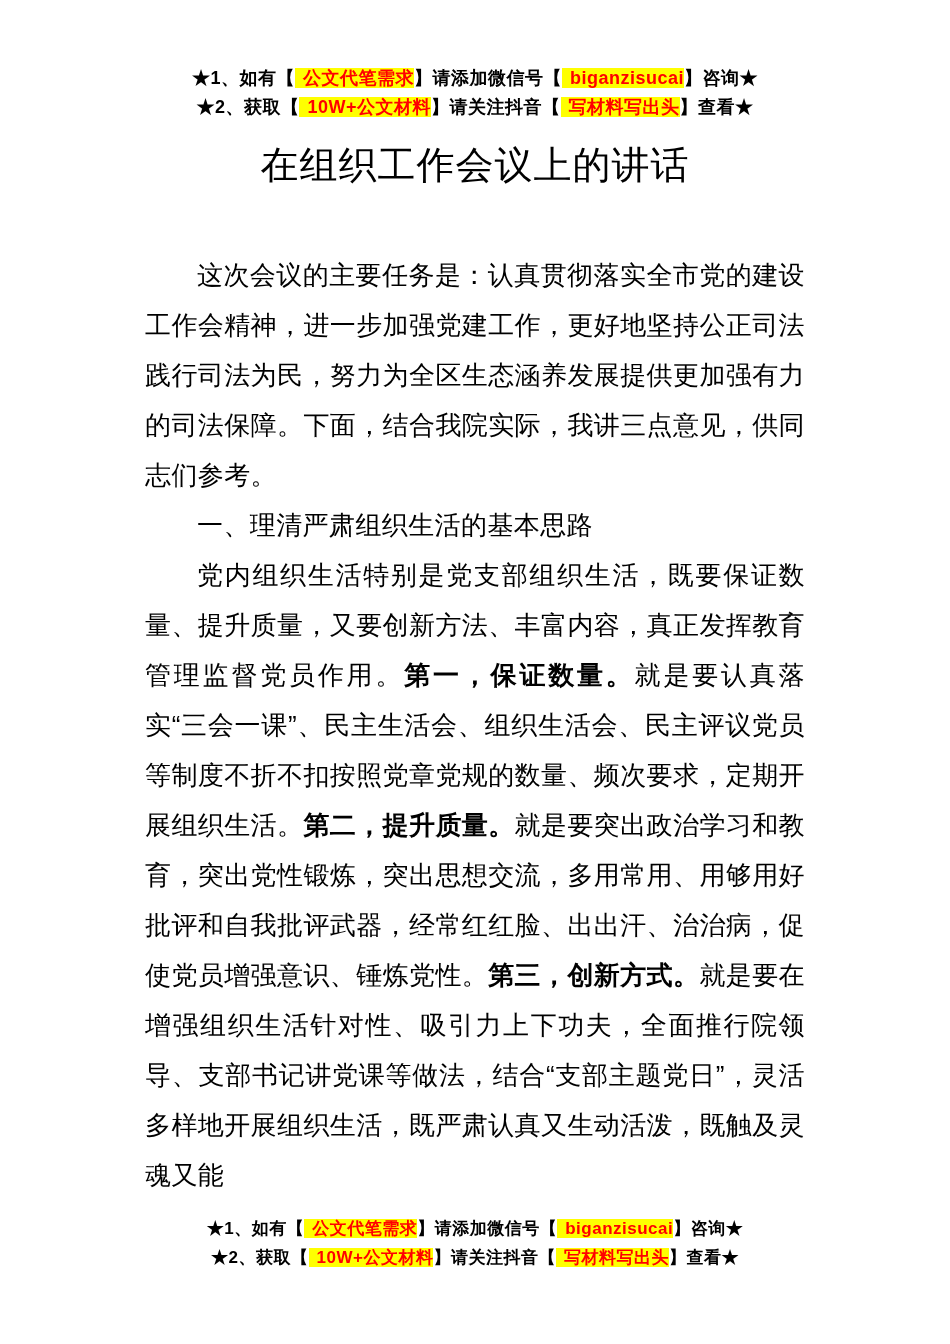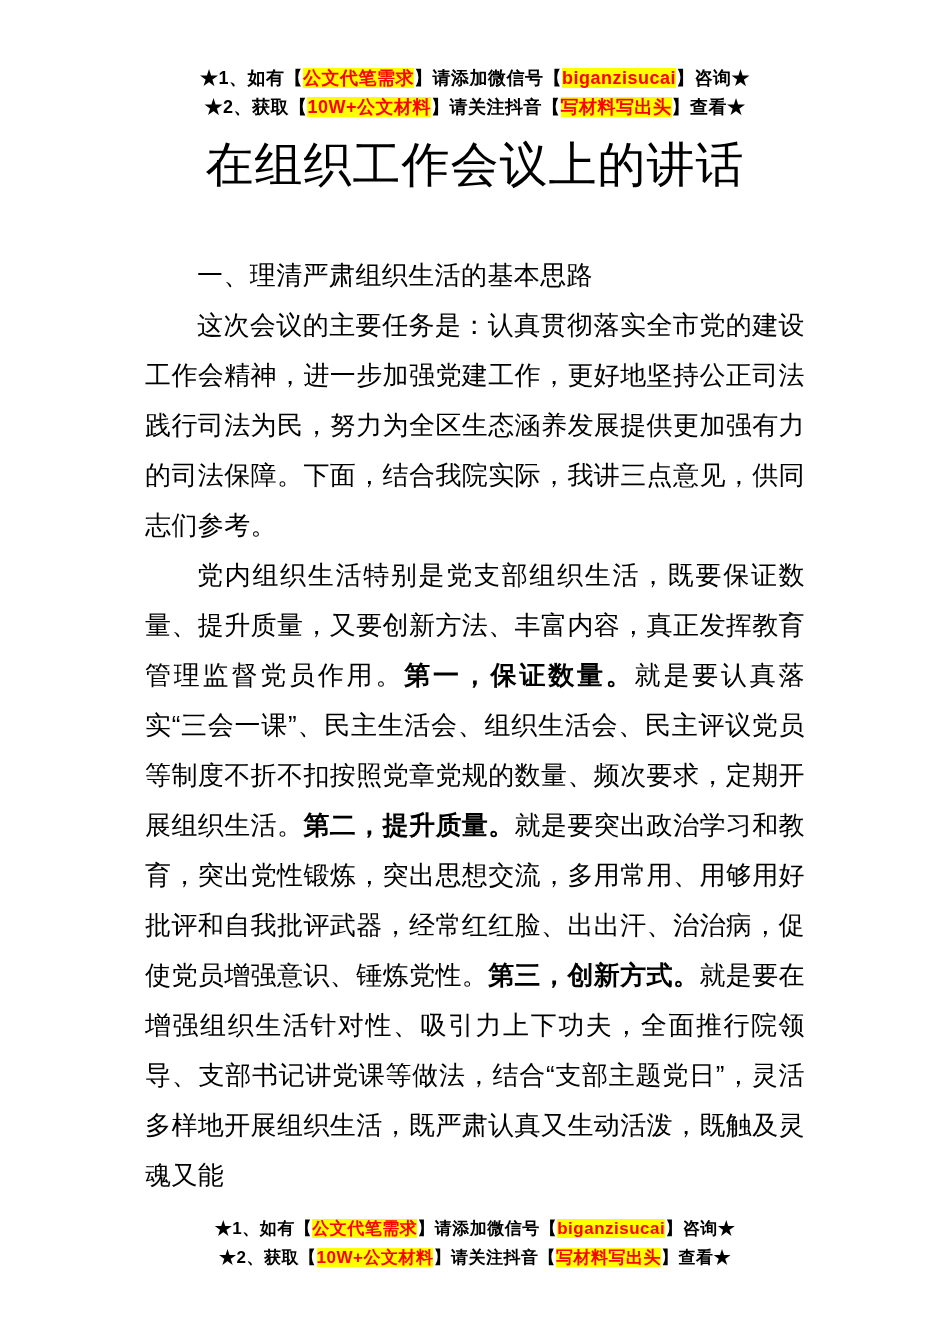--- a/index.html
+++ b/index.html
@@ -21,32 +21,32 @@
     font-size: 18px;
     font-weight: 700;
     line-height: 29px;
     letter-spacing: 0.5px;
     white-space: nowrap;
   }
   .ad-block.header { top: 64px; }
   .ad-block.footer { top: 1214px; font-size: 17px; }
   
   .run.red { color: var(--red, #ff0000); }
-  .run.hl  { background: var(--hl, #ffff00); }
+  .run.hl  { background: var(--hl, #ffff00); padding-left: 8px; }
   .run.u   { text-decoration-thickness: 2px; text-underline-offset: 3px; }
   .run.b   { font-weight: 700; }
   
   .doc-title {
     position: absolute;
     top: 141px;
     left: 0;
     width: 100%;
     margin: 0;
     text-align: center;
-    font-size: 48px;
+    font-size: 38px;
     font-weight: 400;
     letter-spacing: 1px;
     line-height: 48px;
   }
   
   .doc-body {
     position: absolute;
     left: 145px;
     top: 250px;
     width: 660px;
@@ -67,22 +67,22 @@
 <div class="page">
 
   <div class="ad-block header">
     <div class="ad-line"><span class="run">★1、如有【</span><span class="run red hl">公文代笔需求</span><span class="run">】请</span><span class="run u">添加</span><span class="run">微信号【</span><span class="run red hl u">biganzisucai</span><span class="run">】咨询★</span></div>
     <div class="ad-line"><span class="run">★2、获取【</span><span class="run red hl">10W+公文材料</span><span class="run">】请</span><span class="run u">关注</span><span class="run">抖音【</span><span class="run red hl u">写材料写出头</span><span class="run">】查看★</span></div>
   </div>
 
   <h1 class="doc-title">在组织工作会议上的讲话</h1>
 
   <div class="doc-body">
+      <p class="para indent"><span class="run">这次会议的主要任务是：认真贯彻落实全市党的建设工作会精神，进一步加强党建工作，更好地坚持公正司法践行司法为民，努力为全区生态涵养发展提供更加强有力的司法保障。下面，结合我院实际，我讲三点意见，供同志们参考。</span></p>
       <p class="para indent"><span class="run">一、理清严肃组织生活的基本思路</span></p>
-      <p class="para indent"><span class="run">这次会议的主要任务是：认真贯彻落实全市党的建设工作会精神，进一步加强党建工作，更好地坚持公正司法践行司法为民，努力为全区生态涵养发展提供更加强有力的司法保障。下面，结合我院实际，我讲三点意见，供同志们参考。</span></p>
       <p class="para indent"><span class="run">党内组织生活特别是党支部组织生活，既要保证数量、提升质量，又要创新方法、丰富内容，真正发挥教育管理监督党员作用。</span><span class="run b">第一，保证数量。</span><span class="run">就是要认真落实“三会一课”、民主生活会、组织生活会、民主评议党员等制度不折不扣按照党章党规的数量、频次要求，定期开展组织生活。</span><span class="run b">第二，提升质量。</span><span class="run">就是要突出政治学习和教育，突出党性锻炼，突出思想交流，多用常用、用够用好批评和自我批评武器，经常红红脸、出出汗、治治病，促使党员增强意识、锤炼党性。</span><span class="run b">第三，创新方式。</span><span class="run">就是要在增强组织生活针对性、吸引力上下功夫，全面推行院领导、支部书记讲党课等做法，结合“支部主题党日”，灵活多样地开展组织生活，既严肃认真又生动活泼，既触及灵魂又能</span></p>
     </div>
 
   <div class="ad-block footer">
     <div class="ad-line"><span class="run">★1、如有【</span><span class="run red hl">公文代笔需求</span><span class="run">】请</span><span class="run u">添加</span><span class="run">微信号【</span><span class="run red hl u">biganzisucai</span><span class="run">】咨询★</span></div>
     <div class="ad-line"><span class="run">★2、获取【</span><span class="run red hl">10W+公文材料</span><span class="run">】请</span><span class="run u">关注</span><span class="run">抖音【</span><span class="run red hl u">写材料写出头</span><span class="run">】查看★</span></div>
   </div>
 
 </div>
 

